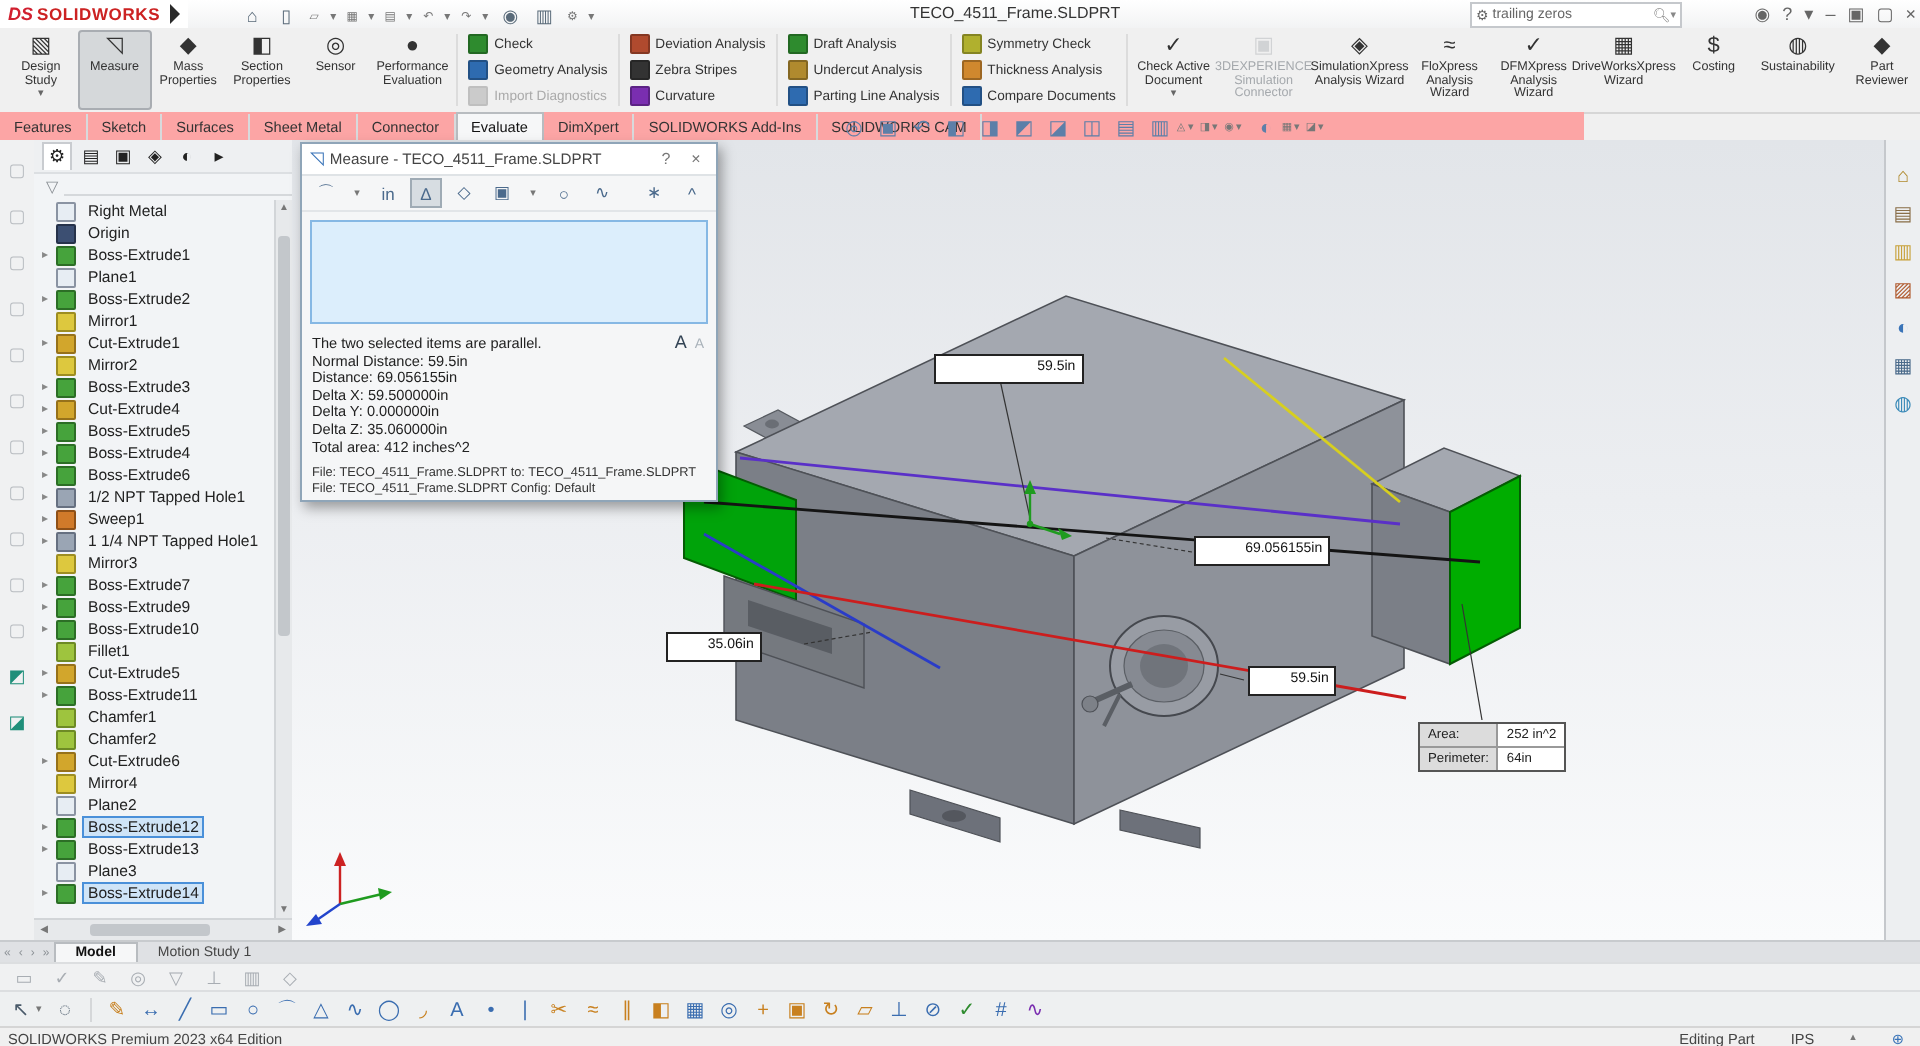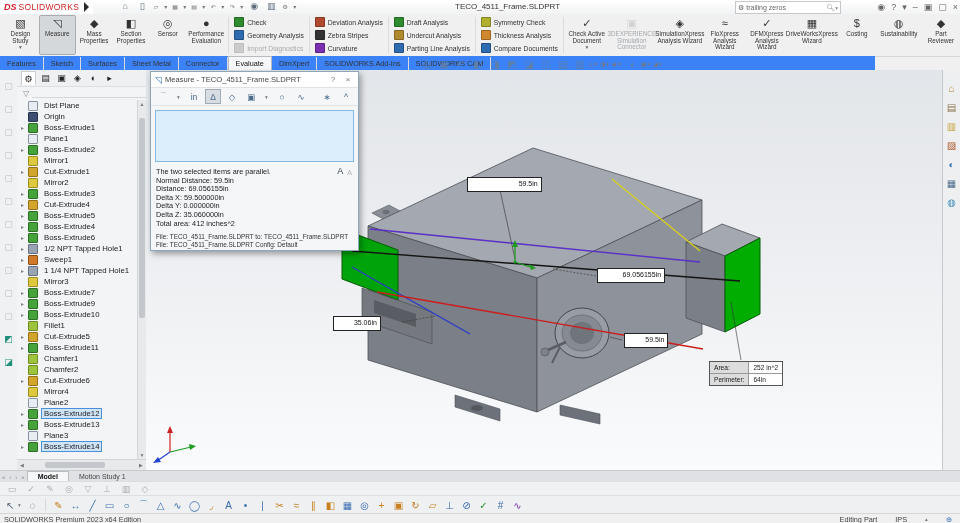--- a/index.html
+++ b/index.html
@@ -3,24 +3,24 @@
 <meta charset="utf-8">
 <style>
   html,body{margin:0;padding:0}
   body{width:960px;height:523px;position:relative;overflow:hidden;
        font-family:"Liberation Sans","DejaVu Sans",sans-serif;
        background:#f0f0f0;-webkit-font-smoothing:antialiased;font-size:8px;color:#222}
   .icon{display:inline-flex;align-items:center;justify-content:center;text-align:center}
 
   
   #titlebar{position:absolute;left:0;top:0;width:960px;height:14px;background:linear-gradient(#ffffff,#f2f3f4);
-            border-bottom:1px solid #e0e0e0;display:flex;align-items:flex-start;font-size:8px}
+            border-bottom:1px solid #e0e0e0;display:flex;align-items:flex-end;font-size:8px}
   #logo{display:flex;align-items:center;height:14px;padding:0 4px;background:#fff}
   #logo .mark{color:#d11f2f;font-weight:bold;font-style:italic;font-size:9px;margin-right:2px}
-  #logo .word{color:#c22;font-weight:normal;font-size:8.5px;letter-spacing:.3px}
+  #logo .word{color:#c22;font-weight:bold;font-size:8.5px;letter-spacing:.3px}
   #logo .tab{width:0;height:0;border-left:5px solid #2a2a2a;border-top:5px solid transparent;border-bottom:5px solid transparent;margin-left:5px}
   #qat{display:flex;align-items:center;margin-left:26px;gap:5px}
   #qat .icon{width:12px;height:12px;font-size:9px;color:#5a6b7a}
   #qat .caret{font-size:6px;color:#777;margin-left:-3px}
   #doc-title{position:absolute;left:455px;top:0;height:14px;line-height:14px;color:#333;font-size:8px}
   #searchbox{position:absolute;left:735px;top:1px;width:100px;height:11px;background:#fff;border:1px solid #c5c8cc;
              display:flex;align-items:center;font-size:7px;color:#666;padding:0 2px}
   #searchbox .mag{color:#888;margin-left:2px}
   #winbtns{position:absolute;right:2px;top:0;height:14px;display:flex;align-items:center;gap:6px;color:#666;font-size:9px}
 
@@ -35,21 +35,21 @@
   .rbtn.disabled .big{opacity:.4}
   .rbtn .dd{font-size:5.5px;color:#666}
   .rsep{width:1px;background:#dcdcdc;margin:3px 2px}
   .rstack{display:flex;flex-direction:column;justify-content:center;gap:1px;padding:0 3px}
   .rsmall{display:flex;align-items:center;height:12px;font-size:6.8px;color:#333;white-space:nowrap}
   .rsmall .sw{width:8px;height:8px;margin-right:3px;border-radius:1px;border:1px solid rgba(0,0,0,.25)}
   .rsmall.disabled{color:#aaa}
   .rsmall.disabled .sw{opacity:.35}
 
   
-  #tabrow{position:absolute;left:0;top:56px;width:875px;height:14px;background:#3b82f6;border-bottom:1px solid #d0d3d6;display:flex;align-items:flex-end}
+  #tabrow{position:absolute;left:0;top:56px;width:792px;height:14px;background:#fca5a5;border-bottom:1px solid #d0d3d6;display:flex;align-items:flex-end}
   .ctab{height:13px;line-height:13px;padding:0 7px;font-size:7.3px;color:#333;border-right:1px solid #d8dadc}
   .ctab.active{background:#f6f7f8;border:1px solid #b8bcc0;border-bottom:none;color:#111}
 
   
   #left-strip{position:absolute;left:0;top:70px;width:17px;height:400px;background:#f0f1f2;display:flex;flex-direction:column;align-items:center;padding-top:10px;gap:12px}
   #left-strip .icon{width:11px;height:11px;font-size:9px;color:#b9bdc2}
   #left-strip .icon.teal{color:#1f8f7a}
   #tree-panel{position:absolute;left:17px;top:70px;width:129px;height:400px;background:#f2f4f6;border-right:1px solid #b9bcc0;overflow:hidden}
   #tree-tabs{height:16px;display:flex;align-items:center;gap:3px;padding-left:4px;border-bottom:1px solid #dcdfe2;background:#eef0f2}
   #tree-tabs .icon{width:13px;height:13px;font-size:9px}
@@ -373,21 +373,21 @@
       <span class="icon">▸</span>
     </div>
   <div id="filter-row">
     <span>▽</span>
     <span style="flex:1;border-bottom:1px solid #d5d8db;height:8px"></span>
   </div>
   <div id="tree">
       <div class="titem">
         <span class="car"></span>
         <span class="tico plane"></span>
-        <span class="lbl">Dist Plane</span>
+        <span class="lbl">Right Metal</span>
       </div>
       <div class="titem">
         <span class="car"></span>
         <span class="tico origin"></span>
         <span class="lbl">Origin</span>
       </div>
       <div class="titem">
         <span class="car">▸</span>
         <span class="tico boss"></span>
         <span class="lbl">Boss-Extrude1</span>

